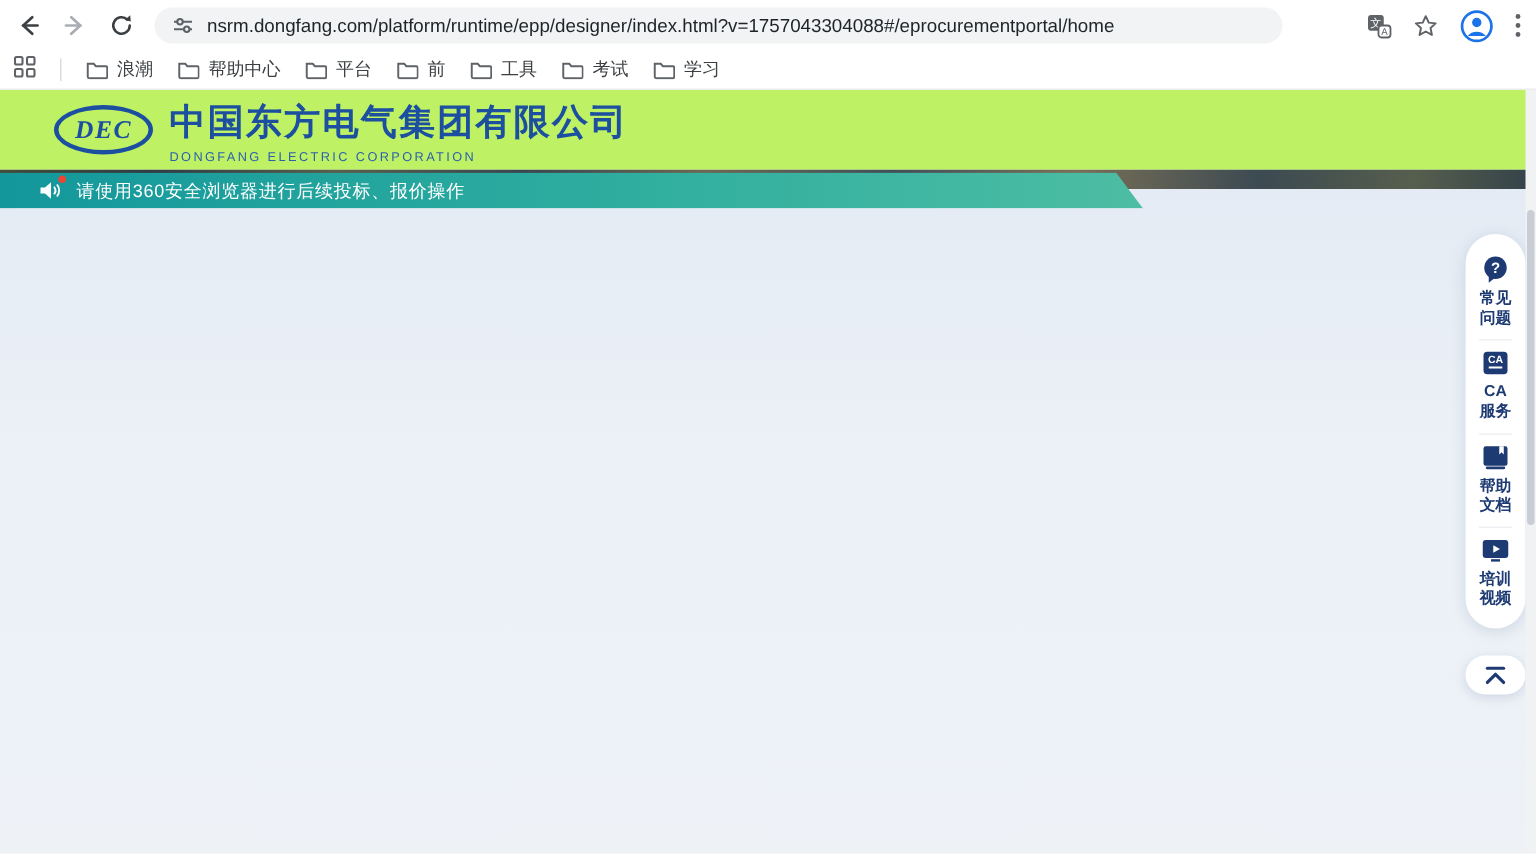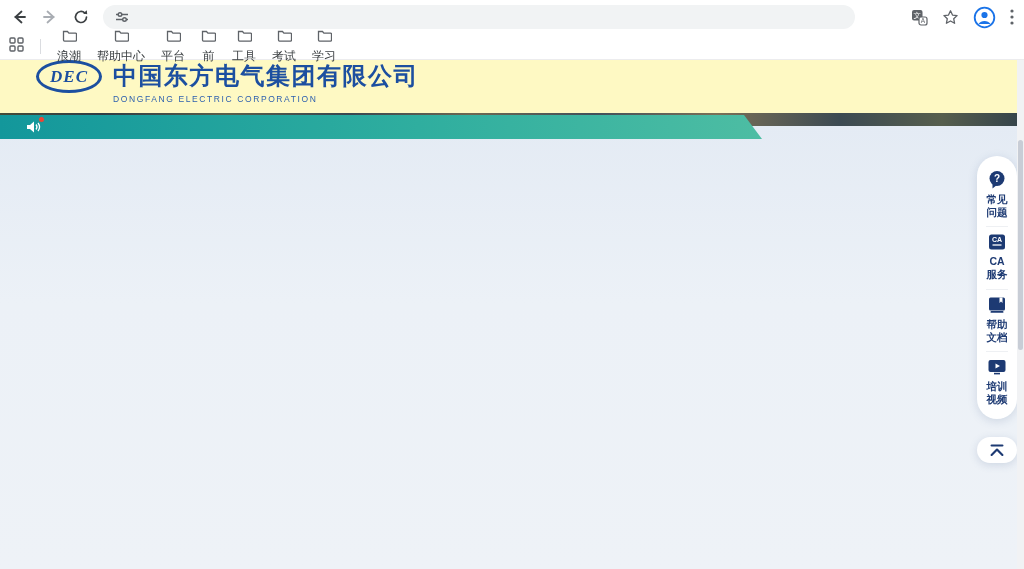--- a/index.html
+++ b/index.html
@@ -14,25 +14,25 @@
   .url-pill { height:24px; width:752px; background:#f1f3f4; border-radius:13px;
               display:flex; align-items:center; padding:0 12px; gap:9px; }
   .url-text { font-size:12.5px; color:#1f2328; white-space:nowrap; overflow:hidden; }
   .chrome-right { margin-left:auto; display:flex; align-items:center; gap:14px; }
   .avatar-ic { width:23px; height:23px; }
 
   
   .bkbar { position:absolute; top:34px; left:0; width:100%; height:26px; background:#fff;
            display:flex; align-items:center; padding:0 9px; gap:16px; border-bottom:1px solid #ececee; z-index:40; }
   .bk-sep { width:1px; height:15px; background:#dadce0; }
-  .bk-item { display:flex; align-items:center; gap:6px; font-size:12px; color:#3c4043;flex-direction:column; }
-
-  
-  .siteheader { position:absolute; top:60px; left:0; width:100%; height:53px; background:#fef9c3;
-                display:flex; padding-left:36px; z-index:30; }
+  .bk-item { display:flex; align-items:center; gap:6px; font-size:12px; color:#3c4043; }
+
+  
+  .siteheader { position:absolute; top:60px; left:0; width:100%; height:53px; background:#bef264;
+                display:flex; align-items:center; padding-left:36px; z-index:30; }
   .dec-oval { width:66px; height:33px; border:3px solid #1c4fa0; border-radius:50%;
               display:flex; align-items:center; justify-content:center;
               font-family:"Liberation Serif","DejaVu Serif",serif; font-style:italic; font-weight:bold;
               font-size:17px; color:#1c4fa0; letter-spacing:1px; flex:0 0 auto; }
   .co-names { margin-left:11px; }
   .co-cn { font-size:24px; font-weight:bold; color:#1c4fa0; letter-spacing:1.5px; }
   .co-en { font-size:8.5px; font-weight:normal; color:#2c5fae; letter-spacing:1.6px; margin-top:2px; }
   .topnav { margin-left:auto; display:flex; align-items:center; gap:33px; padding-right:86px; }
   .topnav a { text-decoration:none; font-size:15px; font-weight:bold; color:#17294e;
               position:relative; display:flex; align-items:center; gap:4px; }
@@ -138,20 +138,21 @@
         </svg>
     </span>
     <div class="url-pill">
       <span>
         <svg width="14" height="14" viewBox="0 0 14 14">
             <path d="M1 4.5 H13 M1 9.5 H13" stroke="#5f6368" stroke-width="1.4"></path>
             <circle cx="5" cy="4.5" r="1.8" fill="#f1f3f4" stroke="#5f6368" stroke-width="1.4"></circle>
             <circle cx="9.5" cy="9.5" r="1.8" fill="#f1f3f4" stroke="#5f6368" stroke-width="1.4"></circle>
           </svg>
       </span>
+      <span class="url-text">nsrm.dongfang.com/platform/runtime/epp/designer/index.html?v=1757043304088#/eprocurementportal/home</span>
     </div>
     <div class="chrome-right">
       <span>
         <svg width="17" height="17" viewBox="0 0 17 17">
             <rect x="1" y="1" width="10.5" height="10.5" rx="2" fill="#5f6368"></rect>
             <text x="6.2" y="9.2" font-size="7.5" fill="#fff" text-anchor="middle" font-family="sans-serif">文</text>
             <rect x="8" y="8" width="8" height="8" rx="2" fill="#fff" stroke="#5f6368" stroke-width="1.2"></rect>
             <text x="12" y="14.2" font-size="6.5" fill="#5f6368" text-anchor="middle" font-family="sans-serif">A</text>
           </svg>
       </span>
@@ -244,20 +245,21 @@
   <div class="photostrip"></div>
   <div class="tealbar">
     <span class="speaker-wrap">
       <svg width="16" height="14" viewBox="0 0 16 14">
           <polygon points="1,5 4,5 8,1.5 8,12.5 4,9 1,9" fill="#fff"></polygon>
           <path d="M10 4.5 a4 4 0 0 1 0 5" stroke="#fff" stroke-width="1.3" fill="none"></path>
           <path d="M12 3 a6.5 6.5 0 0 1 0 8" stroke="#fff" stroke-width="1.3" fill="none"></path>
         </svg>
       <span class="red-dot"></span>
     </span>
+    <span class="txt">请使用360安全浏览器进行后续投标、报价操作</span>
   </div>
 
   <div class="main"></div>
 
   <div class="sec-head" style="left:63px; top:171px;">
     <svg width="23" height="23" viewBox="0 0 23 23">
         <polygon points="5,0 21,9 5,18" fill="#1d3d7c"></polygon>
         <polygon points="1,9 16,14.5 1,22" fill="#2fb3ae"></polygon>
       </svg>
     <span class="sec-title">通知公告</span>

